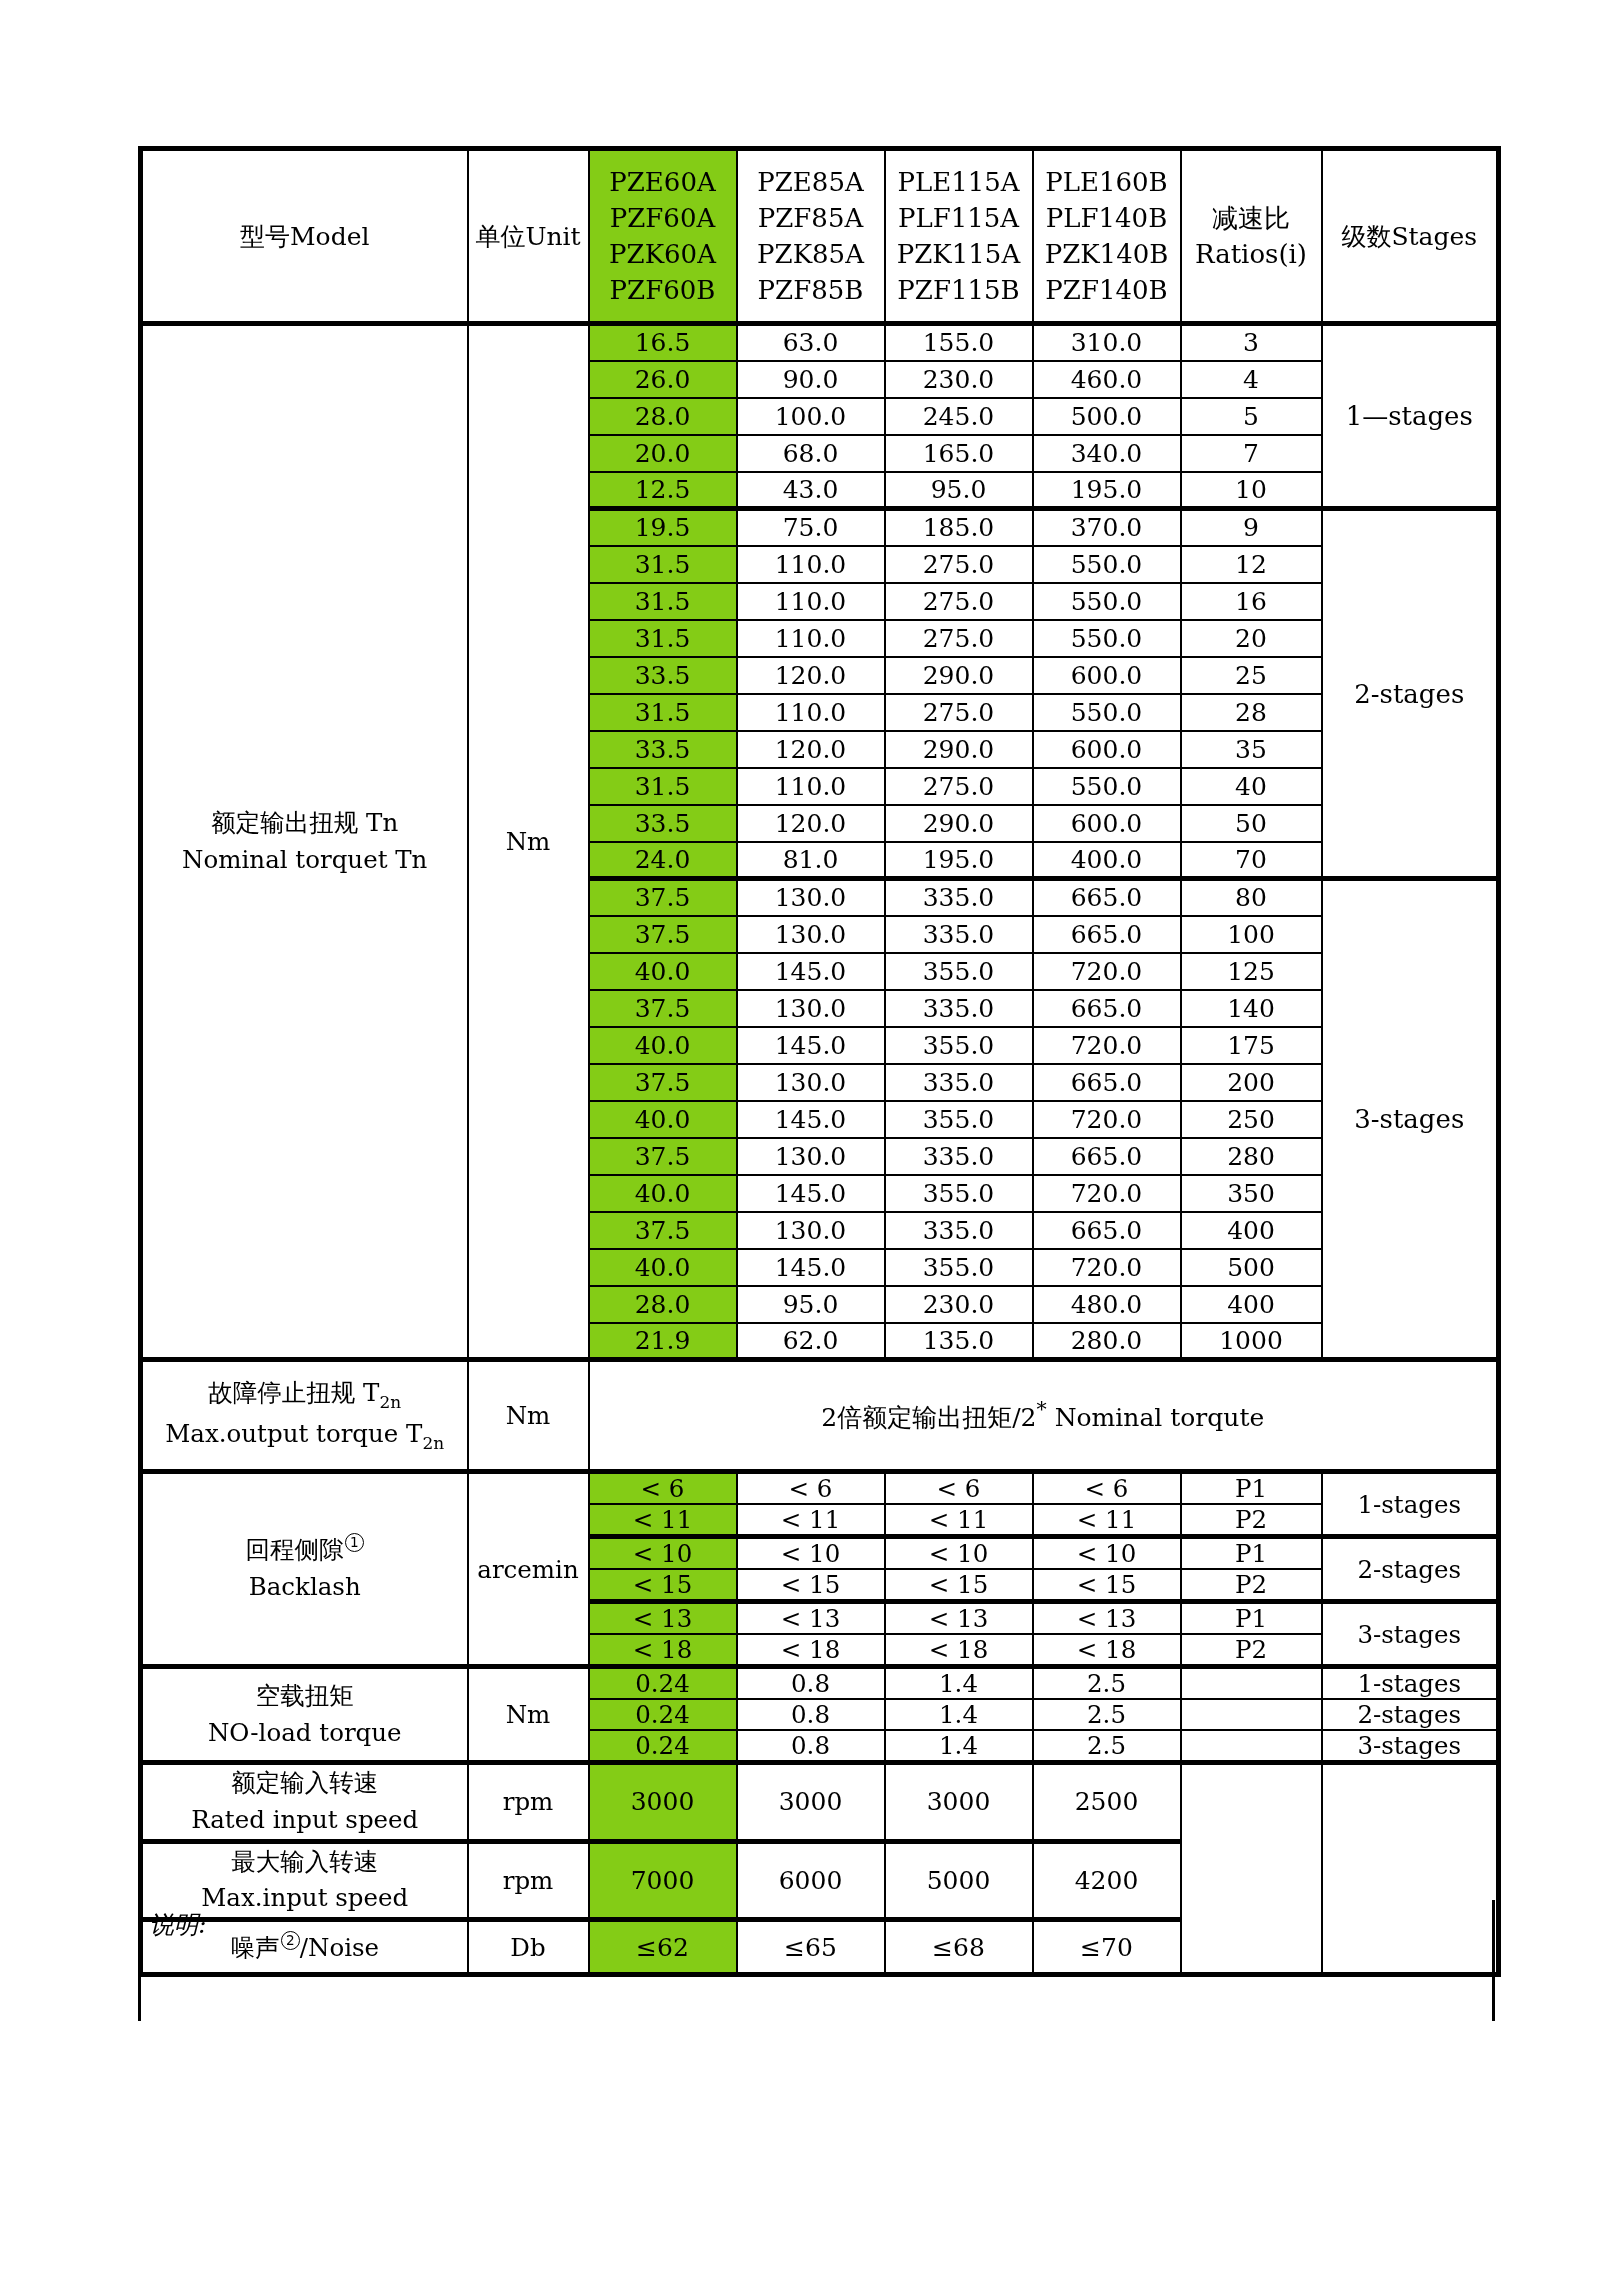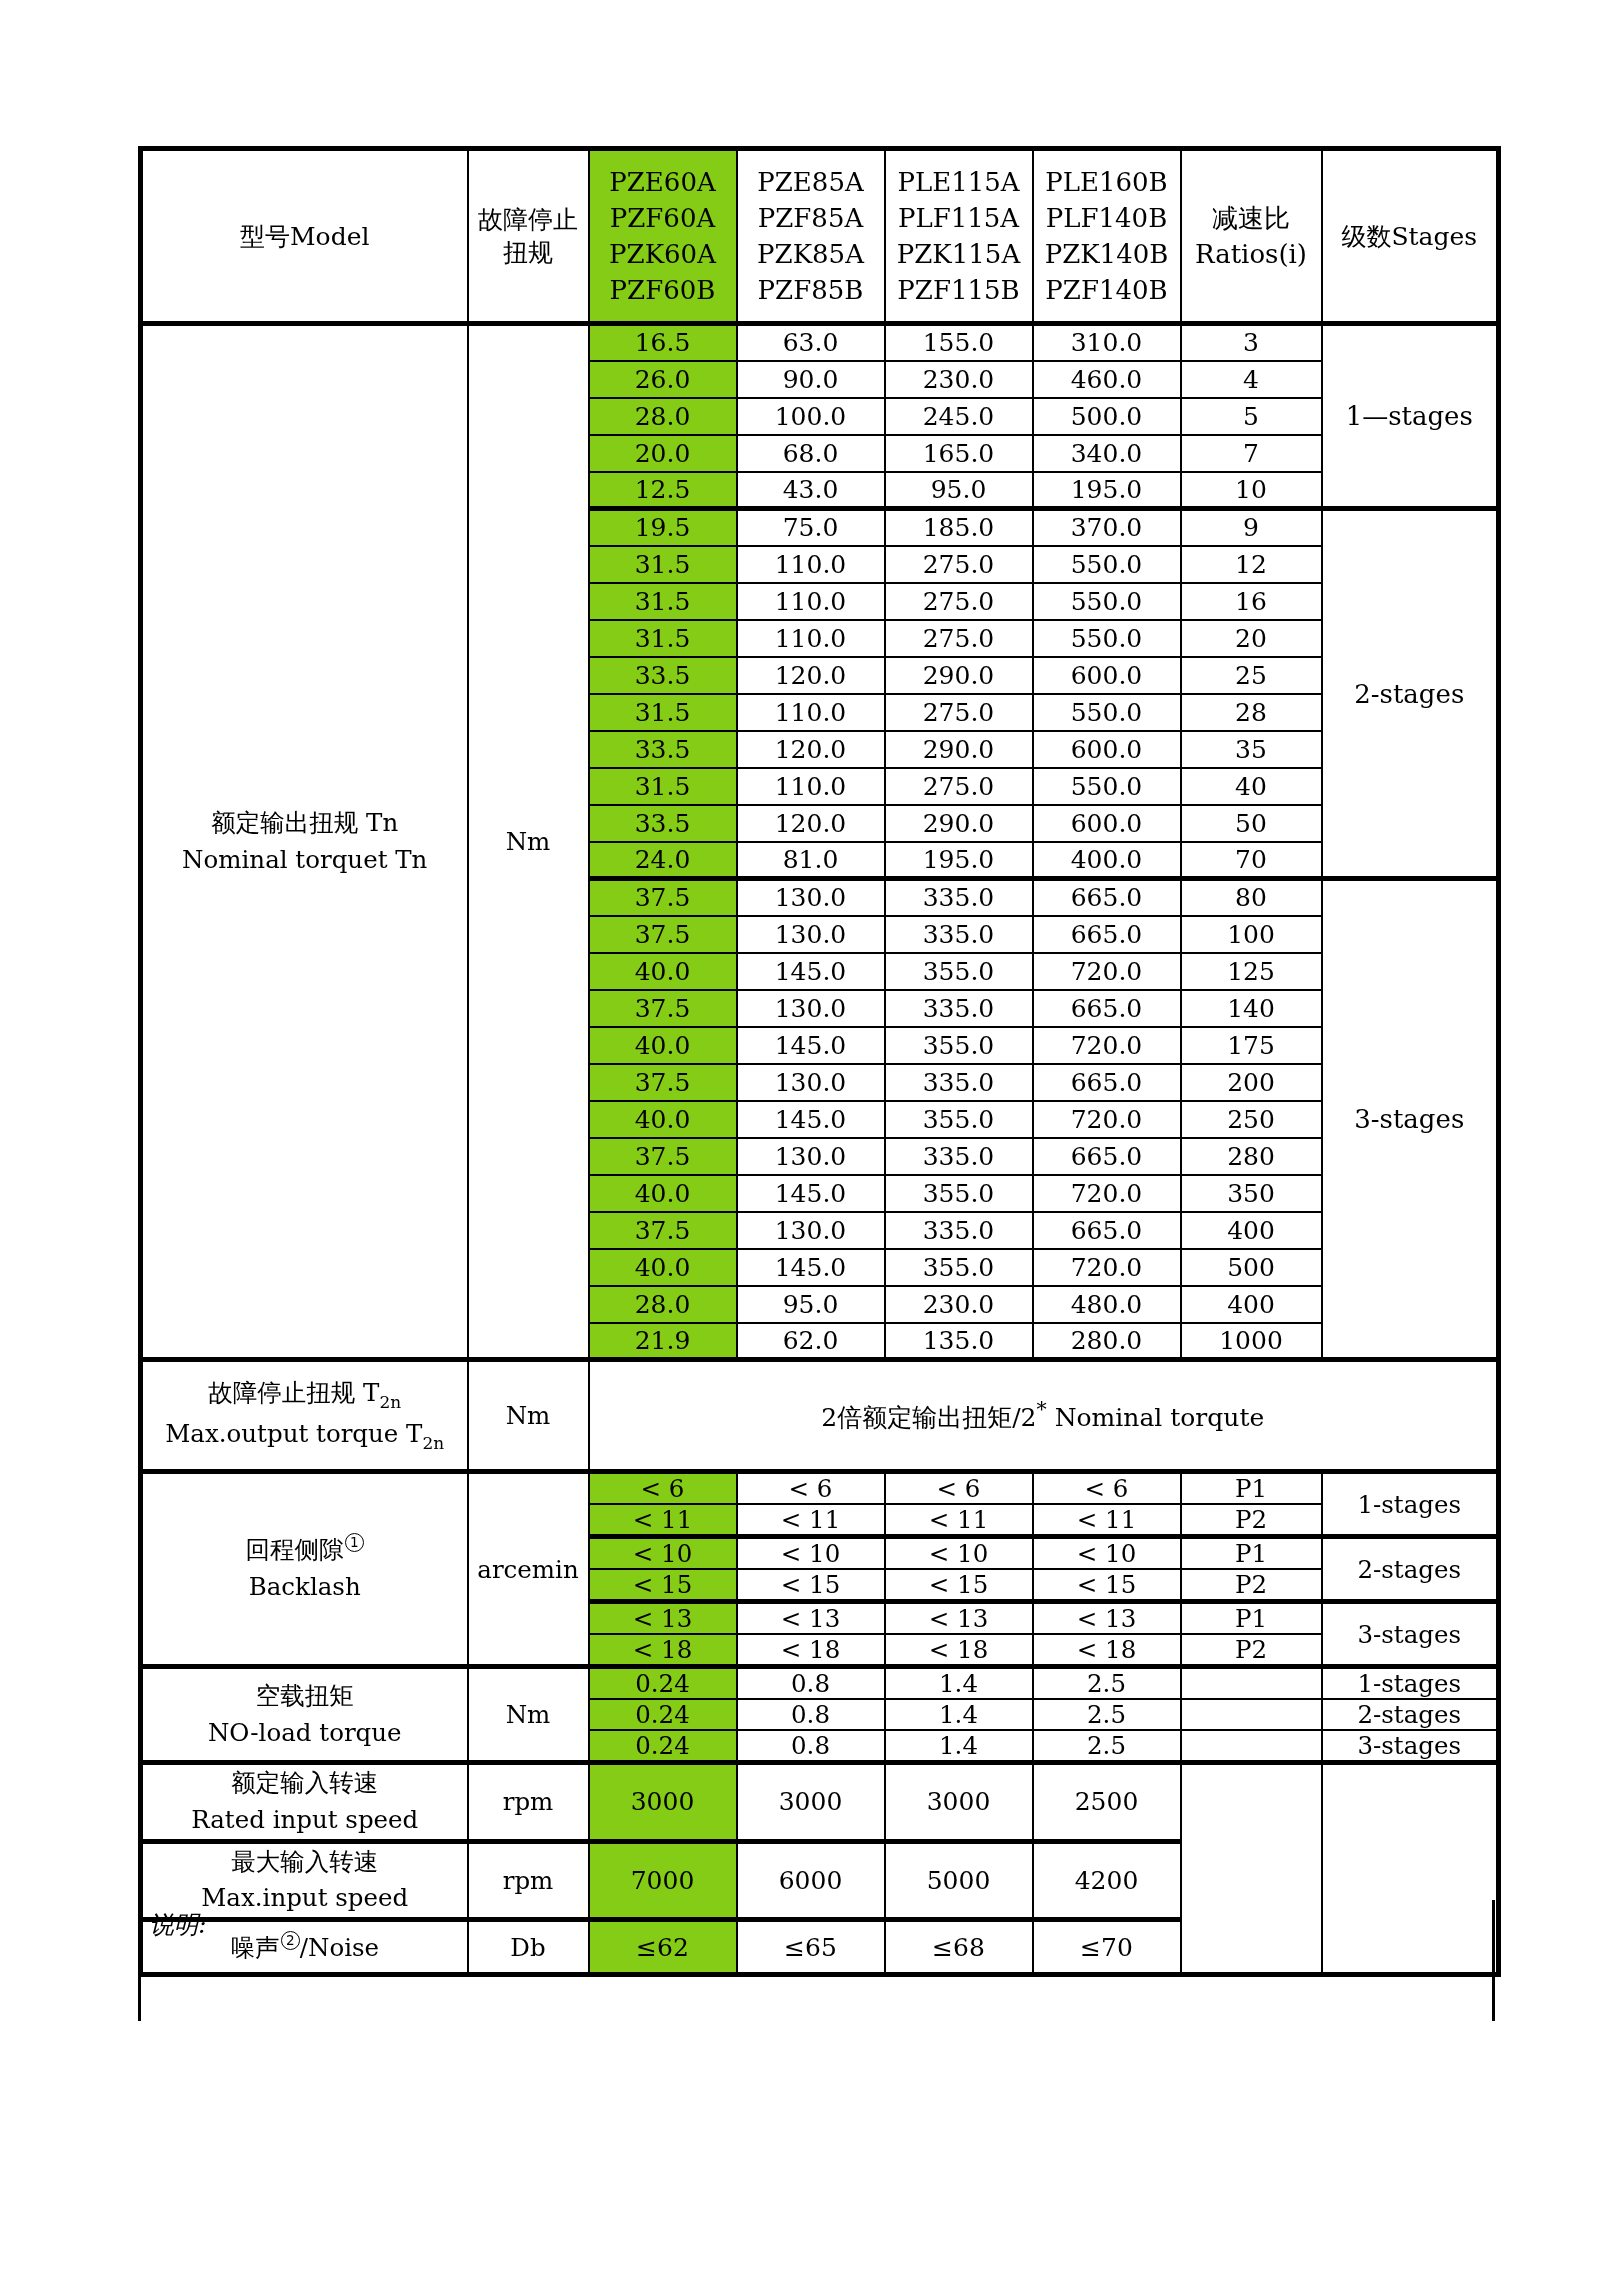--- a/index.html
+++ b/index.html
@@ -74,21 +74,21 @@
         <col style="width:148px">
         <col style="width:148px">
         <col style="width:148px">
       <col style="width:141px">
         <col style="width:177px">
     </colgroup>
 
     <thead>
       <tr>
         <th>型号Model</th>
-        <th>故障停止扭规</th>
+        <th>单位Unit</th>
         <th class="gray model-cell">
           <span class="ln">PZE60A</span>
           <span class="ln">PZF60A</span>
           <span class="ln">PZK60A</span>
           <span class="ln">PZF60B</span>
         </th>
         <th class="model-cell">
           <span class="ln">PZE85A</span>
           <span class="ln">PZF85A</span>
           <span class="ln">PZK85A</span>

